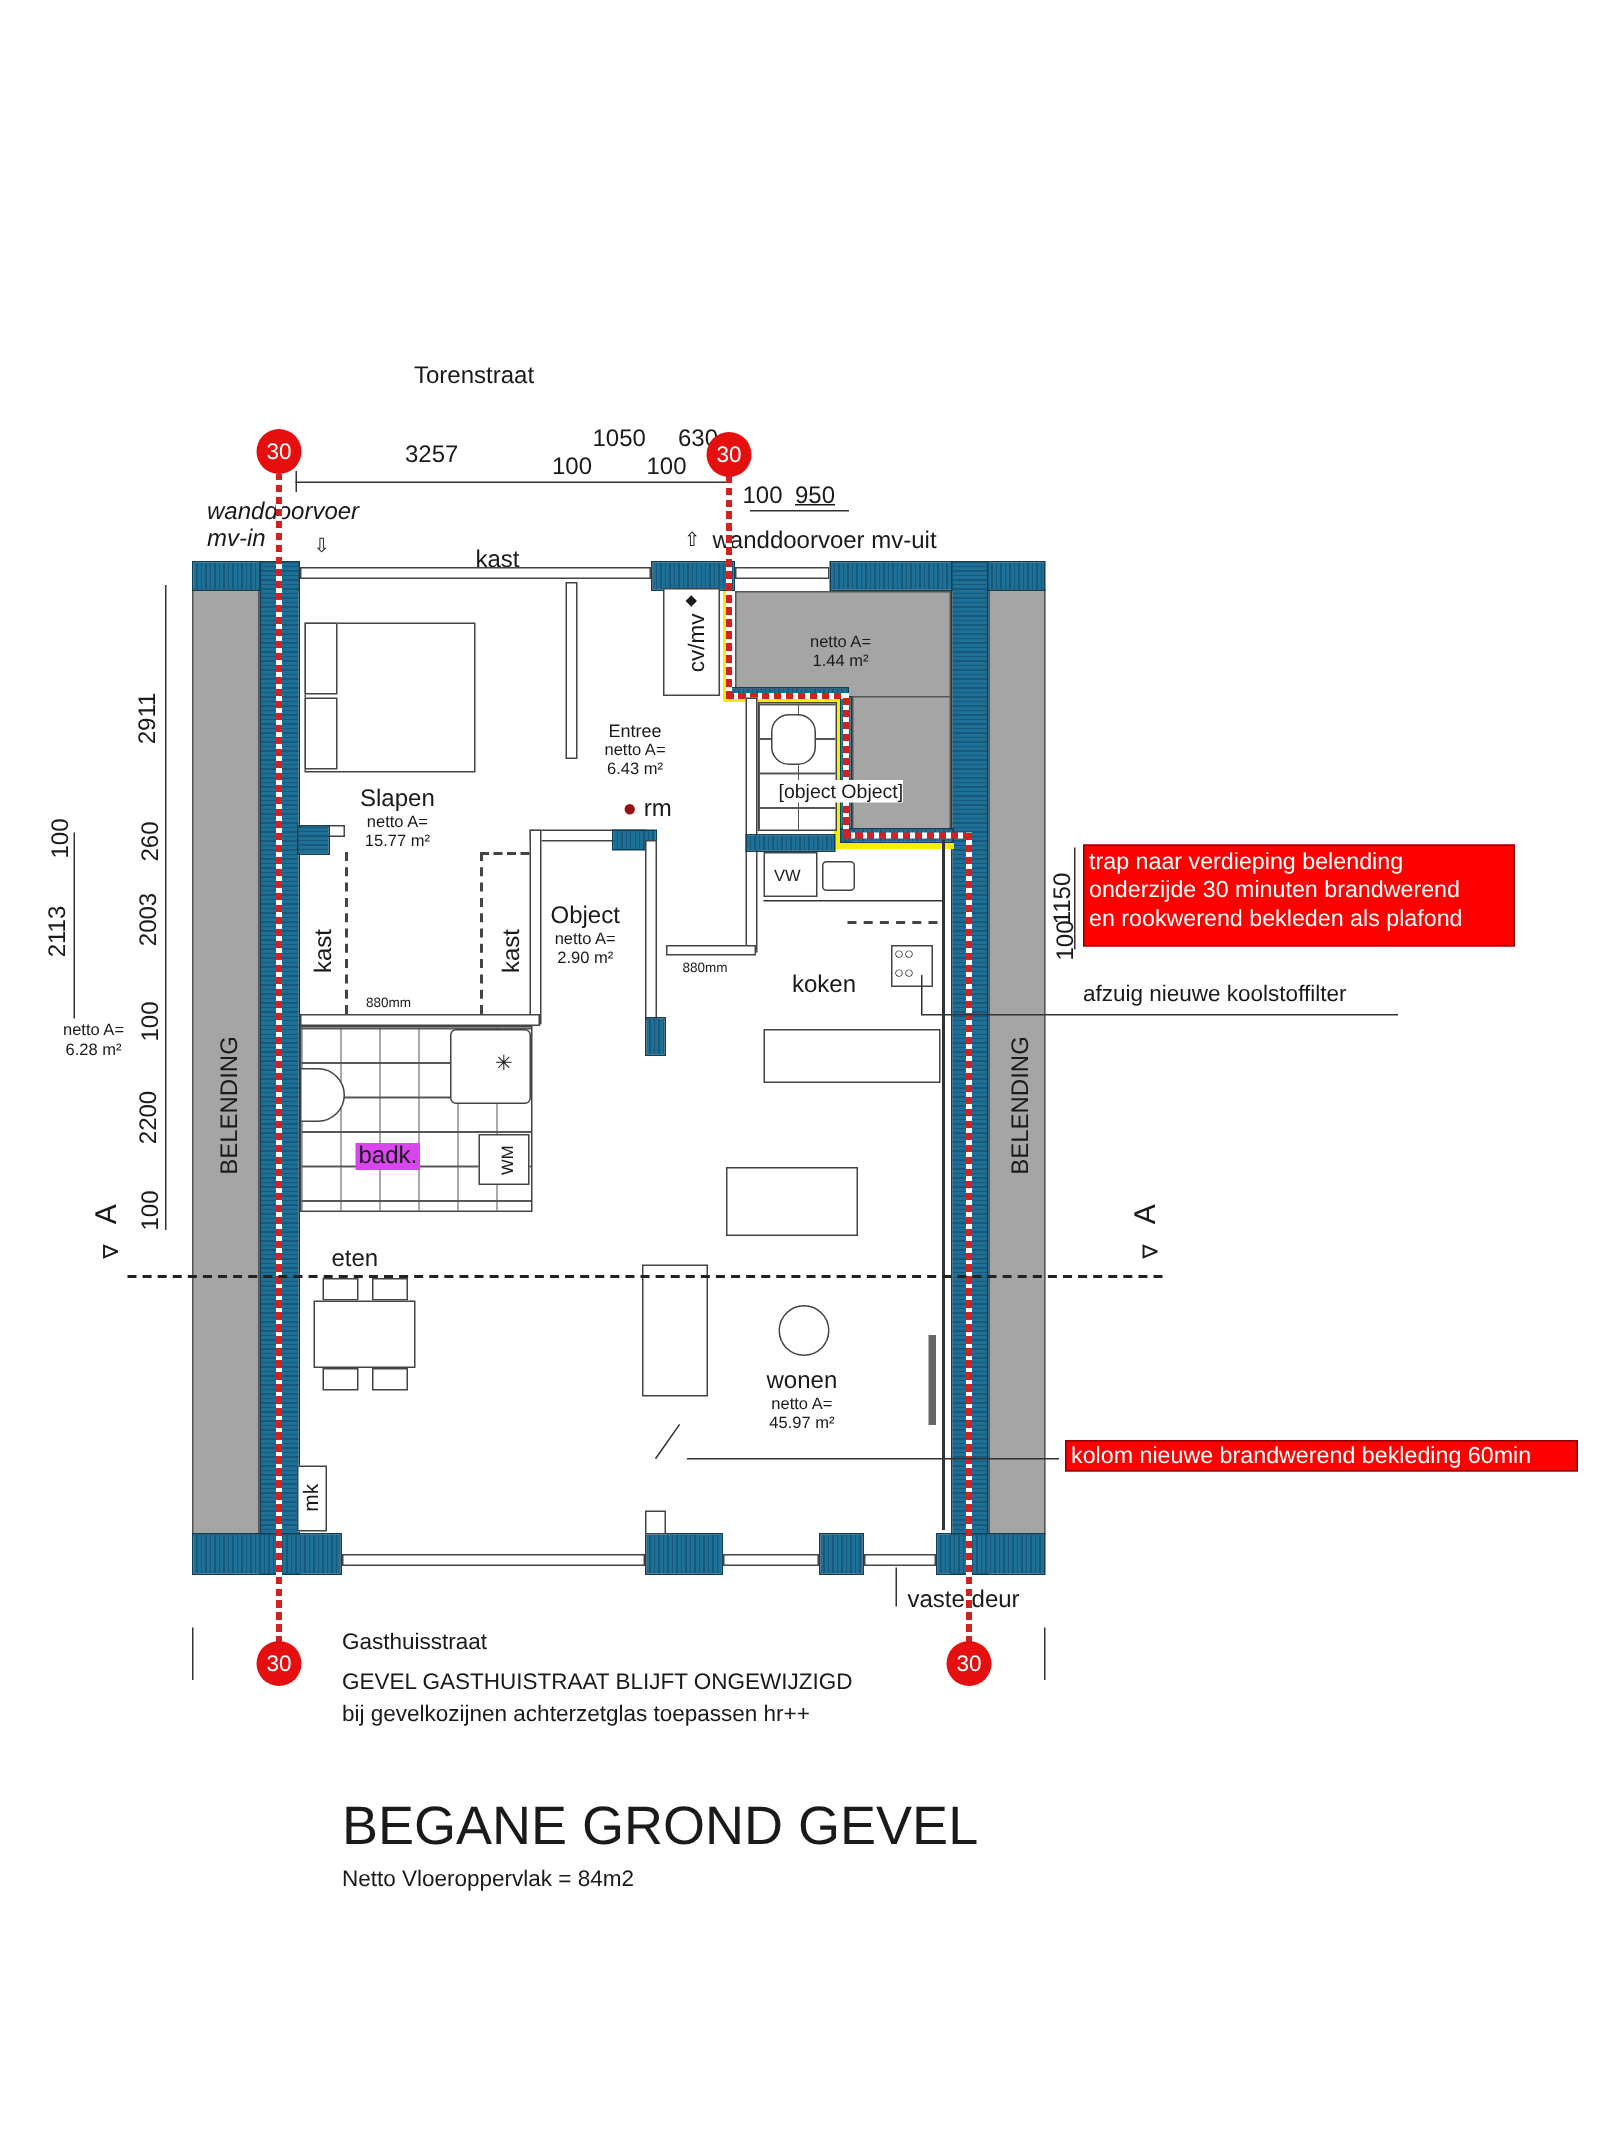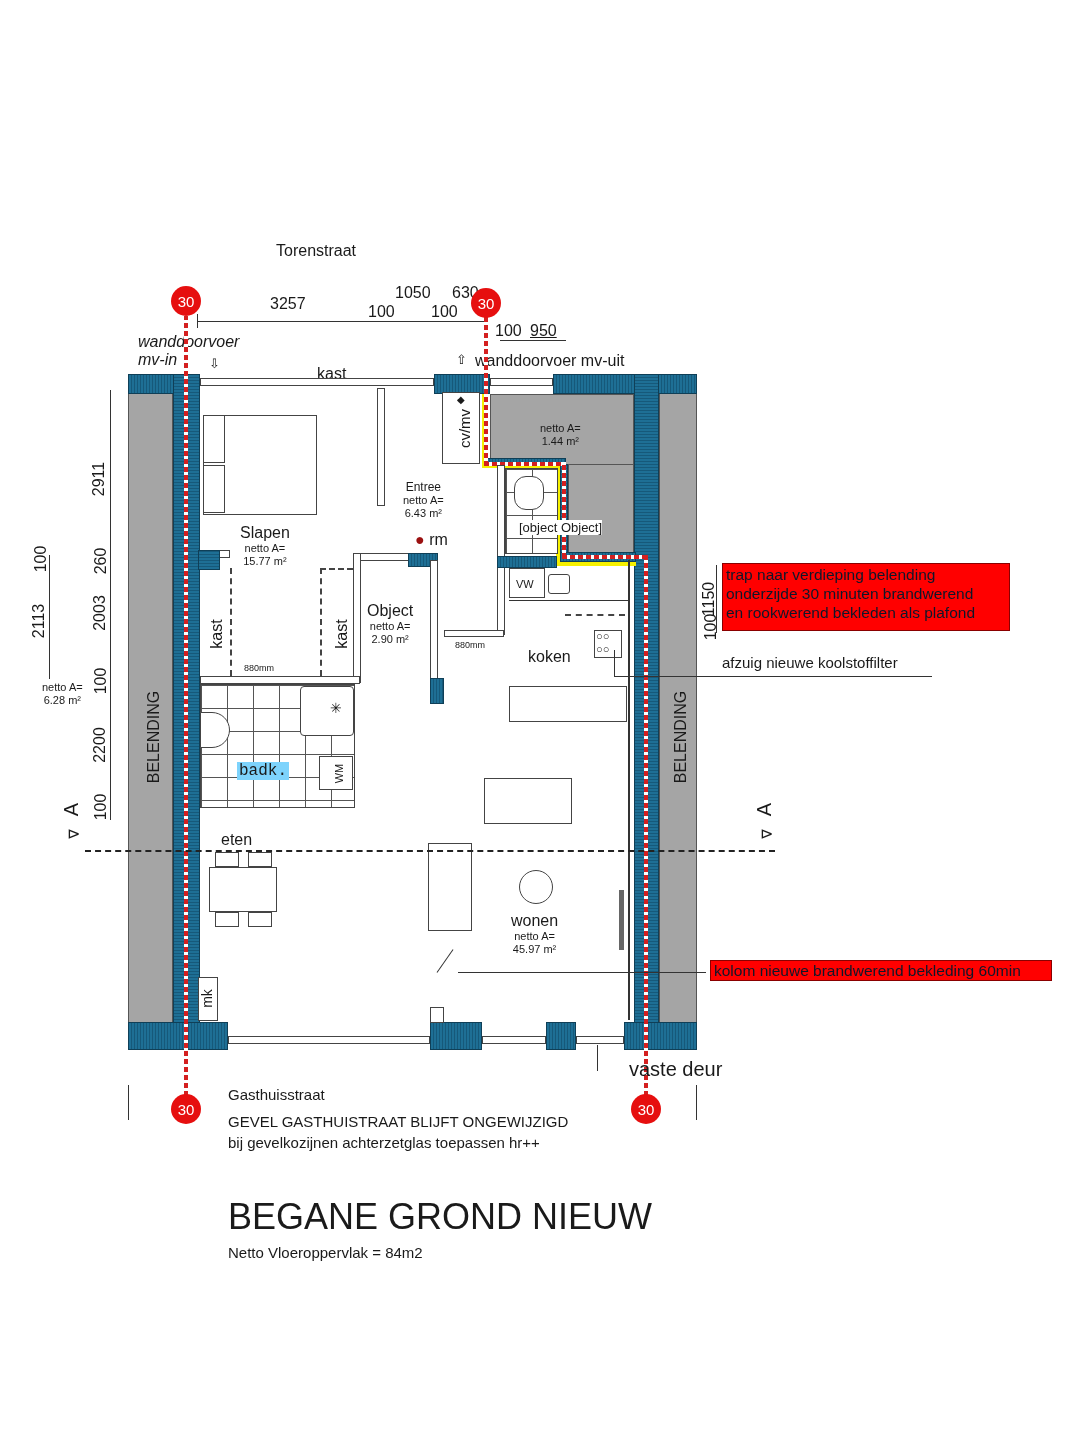--- a/index.html
+++ b/index.html
@@ -9,21 +9,21 @@
   .wall{position:absolute;background:repeating-linear-gradient(90deg,#1e6f95 0 2px,#16597a 2px 3px);border:1px solid #0f3f57;box-sizing:border-box;}
   .wallv{position:absolute;background:repeating-linear-gradient(0deg,#1e6f95 0 2px,#16597a 2px 3px);border:1px solid #0f3f57;box-sizing:border-box;}
   .gray{position:absolute;background:#a5a5a5;border:1px solid #555;box-sizing:border-box;}
   .thin{position:absolute;border:1px solid #444;box-sizing:border-box;background:#fff;}
   .line{position:absolute;background:#333;}
   .dash{position:absolute;border-left:2px dashed #444;}
   .hdash{position:absolute;border-top:2px dashed #444;}
   .fire-v{position:absolute;width:4px;background:repeating-linear-gradient(0deg,#d42020 0 5px,#fff 5px 8px);}
   .fire-h{position:absolute;height:4px;background:repeating-linear-gradient(90deg,#d42020 0 5px,#fff 5px 8px);}
   .badge{position:absolute;width:30px;height:30px;border-radius:50%;background:#e60f0f;color:#fff;font-size:15px;display:flex;align-items:center;justify-content:center;}
-  .note-red{position:absolute;background:#ff0000;border:1px solid #8a0000;color:#0f172a;font-size:15.5px;line-height:19px;padding:1px 3px;box-sizing:border-box;}
+  .note-red{position:absolute;background:#ff0000;border:1px solid #8a0000;color:#ffffff;font-size:15.5px;line-height:19px;padding:1px 3px;box-sizing:border-box;}
   .rot{transform:rotate(-90deg);transform-origin:center center;}
   .tile{position:absolute;background-image:linear-gradient(#555 1px,transparent 1px),linear-gradient(90deg,#555 1px,transparent 1px);background-size:26px 23px;background-color:#fff;border:1px solid #444;box-sizing:border-box;}
   .small{font-size:11px;line-height:13px;}
   .dim{font-size:16px;}
 </style>
 </head>
 <body>
 
 <div class="lbl" style="left:276px;top:242px;font-size:16px;">Torenstraat</div>
 
@@ -144,21 +144,21 @@
 <div class="tile" style="left:505px;top:468px;width:53px;height:86px;"></div>
 <div class="thin" style="left:514px;top:476px;width:30px;height:34px;border-radius:12px;"></div>
 <div class="lbl" style="left:519px;top:520px;font-size:13px;background:#fff;">[object Object]</div>
 
 <div class="tile" style="left:200px;top:684px;width:155px;height:124px;"></div>
 <div class="thin" style="left:300px;top:686px;width:54px;height:50px;border-radius:4px;"></div>
 <div class="lbl" style="left:330px;top:700px;font-size:14px;">✳</div>
 <div class="thin" style="left:200px;top:712px;width:30px;height:36px;border-radius:0 18px 18px 0;"></div>
 <div class="thin" style="left:319px;top:756px;width:34px;height:34px;"></div>
 <div class="lbl small rot" style="left:330px;top:767px;">WM</div>
-<div class="lbl" style="left:237px;top:762px;font-size:16px;background:#7dd3fc;padding:0 2px;font-family:Liberation Mono, monospace;">badk.</div>
+<div class="lbl" style="left:237px;top:762px;font-size:16px;background:#d946ef;padding:0 2px;">badk.</div>
 
 <div class="thin" style="left:203px;top:415px;width:114px;height:100px;"></div>
 <div class="thin" style="left:203px;top:415px;width:22px;height:48px;"></div>
 <div class="thin" style="left:203px;top:465px;width:22px;height:48px;"></div>
 <div class="dash" style="left:230px;top:568px;height:108px;"></div>
 <div class="dash" style="left:320px;top:568px;height:108px;"></div>
 <div class="hdash" style="left:320px;top:568px;width:33px;"></div>
 <div class="lbl rot" style="left:202px;top:625px;font-size:16px;">kast</div>
 <div class="lbl rot" style="left:327px;top:625px;font-size:16px;">kast</div>
 
@@ -215,20 +215,20 @@
 <div class="line" style="left:716px;top:565px;width:1px;height:68px;"></div>
 <div class="lbl dim rot" style="left:692px;top:590px;">1150</div>
 <div class="lbl dim rot" style="left:698px;top:618px;">100</div>
 <div class="note-red" style="left:722px;top:563px;width:288px;height:68px;">
   <div>trap naar verdieping belending</div>
   <div>onderzijde 30 minuten brandwerend</div>
   <div>en rookwerend bekleden als plafond</div>
 </div>
 <div class="lbl" style="left:722px;top:654px;font-size:15px;">afzuig nieuwe koolstoffilter</div>
 <div class="note-red" style="left:710px;top:960px;width:342px;height:21px;line-height:17px;font-size:15.5px;">kolom nieuwe brandwerend bekleding 60min</div>
-<div class="lbl" style="left:605px;top:1058px;font-size:20px;margin-left:24px;">vaste deur</div>
+<div class="lbl" style="left:605px;top:1058px;font-size:16px;">vaste deur</div>
 <div class="line" style="left:597px;top:1045px;width:1px;height:26px;"></div>
 
 <div class="lbl" style="left:228px;top:1086px;font-size:15px;">Gasthuisstraat</div>
 <div class="lbl" style="left:228px;top:1113px;font-size:15px;">GEVEL GASTHUISTRAAT BLIJFT ONGEWIJZIGD</div>
 <div class="lbl" style="left:228px;top:1134px;font-size:15px;">bij gevelkozijnen achterzetglas toepassen hr++</div>
-<div class="lbl" style="left:228px;top:1196px;font-size:36px;">BEGANE GROND NIEUW</div>
+<div class="lbl" style="left:228px;top:1196px;font-size:36px;">BEGANE GROND GEVEL</div>
 <div class="lbl" style="left:228px;top:1244px;font-size:15px;">Netto Vloeroppervlak = 84m2</div>
 
 </body></html>

